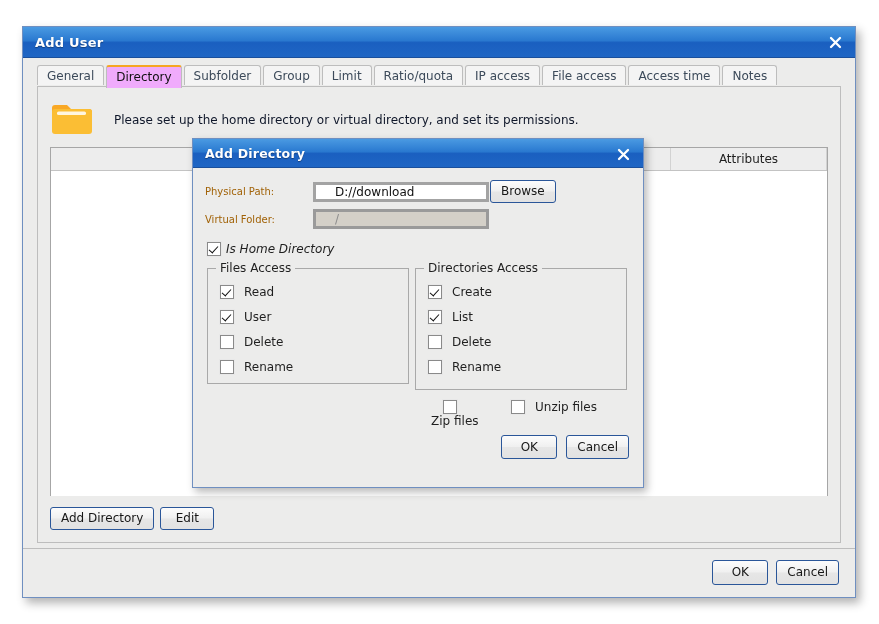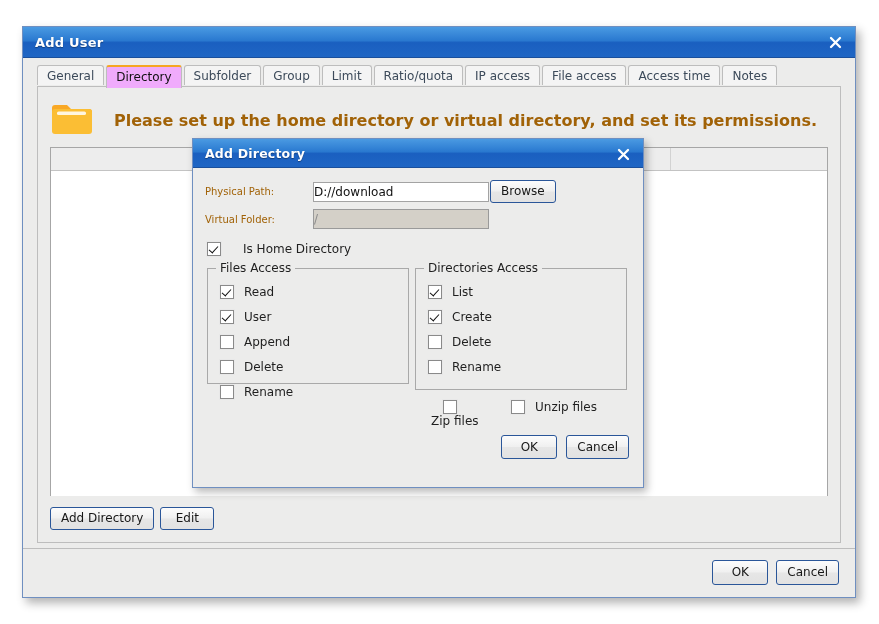--- a/index.html
+++ b/index.html
@@ -119,23 +119,22 @@
     left: 12px;
     top: 12px;
     right: 12px;
     height: 42px;
     display: flex;
     align-items: center;
   }
   .folder-icon { width: 44px; height: 36px; position: relative; flex: none; }
   .hint-text {
     margin-left: 20px;
-    font-size: 16px;
-    color: #a16207;
-    font-weight: bold;
+    font-size: 12px;
+    color: #0f172a;
   }
 
   
   .listview {
     position: absolute;
     left: 12px;
     top: 60px;
     right: 12px;
     bottom: 46px;
     background: #ffffff;
@@ -233,26 +232,26 @@
     left: 12px;
   }
   .field-label {
     width: 108px;
     font-size: 10px;
     color: #a16207;
   }
   .text-input {
     width: 176px;
     height: 20px;
-    border: 1px solid #a3a3a3;
+    border: 3px solid #a3a3a3;
     background: #ffffff;
     font-family: "DejaVu Sans", sans-serif;
     font-size: 12px;
     color: #111;
-    padding: 0 0;
+    padding: 0 19px;
     box-sizing: border-box;
     outline: none;
   }
   .text-input.disabled {
     background: #d4d0c8;
     color: #8d8d8d;
     border-color: #9a9a9a;
   }
   .browse-btn { margin-left: 1px; }
 
@@ -288,21 +287,21 @@
     font-size: 12px;
     color: #1f1f1f;
     white-space: nowrap;
   }
 
   .home-dir-row {
     position: absolute;
     left: 14px;
     top: 74px;
   }
-  .home-dir-row .cb-label { margin-left: 22px; }
+  .home-dir-row .cb-label { margin-left: 5px; font-style: italic; }
 
   .groupbox {
     position: absolute;
     border: 1px solid #a9a9a9;
     box-sizing: border-box;
   }
   .groupbox > .gb-title {
     position: absolute;
     top: -8px;
     left: 8px;
@@ -374,20 +373,21 @@
             <rect x="7" y="9.5" width="29" height="3.5" rx="1.6" fill="#fff6e0"></rect>
           </svg>
         </span>
         <span class="hint-text">Please set up the home directory or virtual directory, and set its permissions.</span>
       </div>
 
       <div class="listview">
         <div class="list-header">
           <div class="col col-path"></div>
           <div class="col col-virtual"></div>
+          <div class="col col-attr">Attributes</div>
         </div>
         <div class="list-body"></div>
       </div>
 
       <div class="list-buttons">
         <button class="btn">Add Directory</button>
         <button class="btn">Edit</button>
       </div>
 
     </div>
@@ -437,43 +437,39 @@
         <div class="cb-row">
           <span class="cb checked"></span>
           <span class="cb-label">Read</span>
         </div>
         <div class="cb-row">
           <span class="cb checked"></span>
           <span class="cb-label">User</span>
         </div>
         <div class="cb-row">
           <span class="cb"></span>
-          <span class="cb-label">Append</span>
-        </div>
-        <div class="cb-row">
-          <span class="cb"></span>
           <span class="cb-label">Delete</span>
         </div>
         <div class="cb-row">
           <span class="cb"></span>
           <span class="cb-label">Rename</span>
         </div>
       </div>
     </div>
 
     <div class="groupbox" style="left:222px; top:100px; width:212px; height:122px;">
       <span class="gb-title">Directories Access</span>
       <div class="gb-items">
         <div class="cb-row">
           <span class="cb checked"></span>
+          <span class="cb-label">Create</span>
+        </div>
+        <div class="cb-row">
+          <span class="cb checked"></span>
           <span class="cb-label">List</span>
-        </div>
-        <div class="cb-row">
-          <span class="cb checked"></span>
-          <span class="cb-label">Create</span>
         </div>
         <div class="cb-row">
           <span class="cb"></span>
           <span class="cb-label">Delete</span>
         </div>
         <div class="cb-row">
           <span class="cb"></span>
           <span class="cb-label">Rename</span>
         </div>
       </div>

